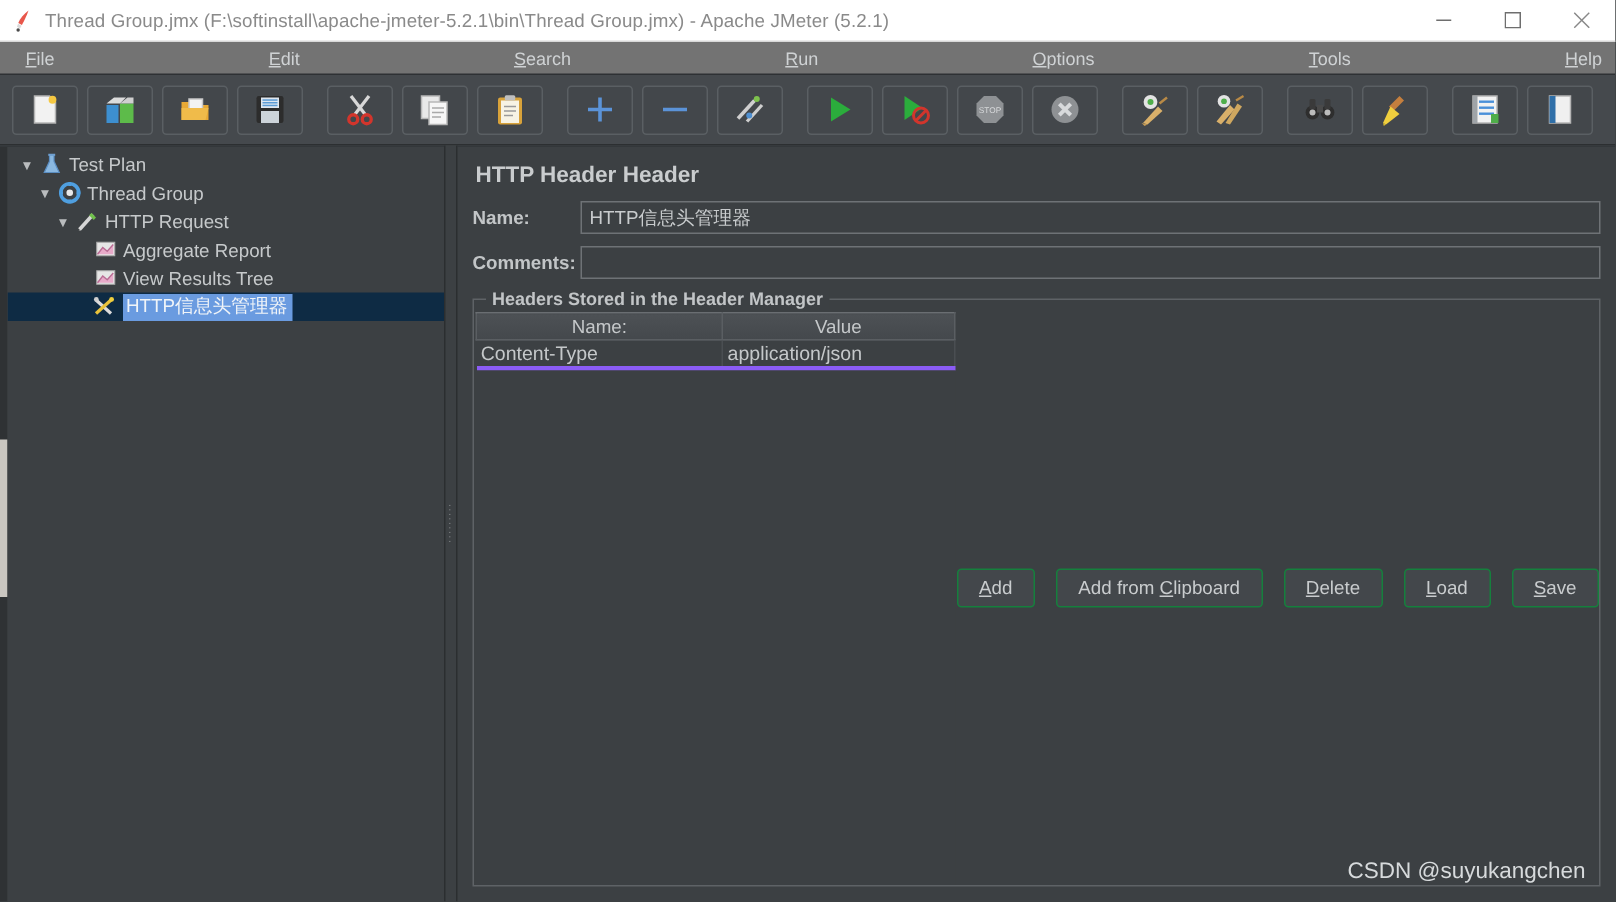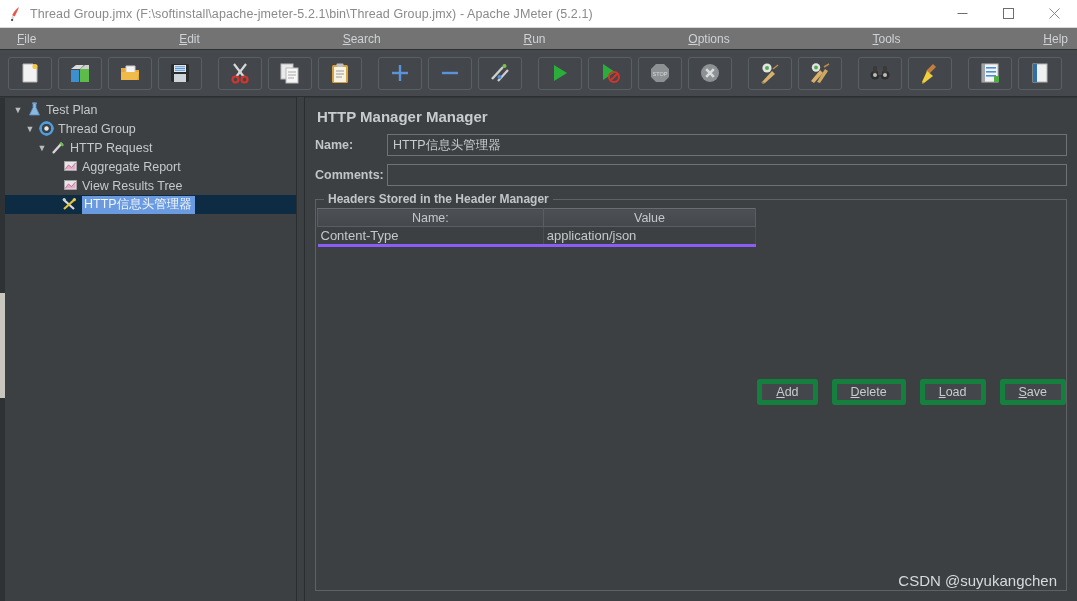--- a/index.html
+++ b/index.html
@@ -271,21 +271,21 @@
     gap: 14px;
     padding: 6px 0 12px 0;
     flex: 0 0 auto;
     position: relative;
   }
   .jbtn {
     min-width: 44px;
     height: 26px;
     padding: 0 14px;
     background: #43474b;
-    border: 5px solid #15803d;
+    border: 1px solid #15803d;
     border-radius: 3px;
     color: #c9ccce;
     font-size: 12.5px;
     font-family: "Liberation Sans", "DejaVu Sans", sans-serif;
     cursor: default;
     white-space: nowrap;
   }
   .jbtn .mn { text-decoration: underline; }
 
   .watermark {
@@ -652,21 +652,21 @@
 
       </div>
     </div>
 
     <div class="splitter">
       <div class="grip"></div>
     </div>
 
     <div class="right">
 
-      <div class="panel-title">HTTP Manager Manager</div>
+      <div class="panel-title">HTTP Header Header</div>
 
       <div class="frow">
         <div class="flabel">Name:</div>
         <input class="finput" type="text" value="HTTP信息头管理器" style="">
       </div>
 
       <div class="frow">
         <div class="flabel">Comments:</div>
         <input class="finput" type="text" value="" style="">
       </div>
@@ -691,20 +691,21 @@
                 <td>Content-Type</td>
                 <td>application/json</td>
               </tr>
             </tbody>
           </table>
           <div class="tblfill"></div>
         </div>
 
         <div class="btnrow">
           <button class="jbtn"><span class="mn">A</span><span>dd</span></button>
+          <button class="jbtn"><span>Add from </span><span class="mn">C</span><span>lipboard</span></button>
           <button class="jbtn"><span class="mn">D</span><span>elete</span></button>
           <button class="jbtn"><span class="mn">L</span><span>oad</span></button>
           <button class="jbtn"><span class="mn">S</span><span>ave</span></button>
         </div>
       </div>
 
     </div>
   </div>
 
   <div class="watermark">CSDN @suyukangchen</div>

